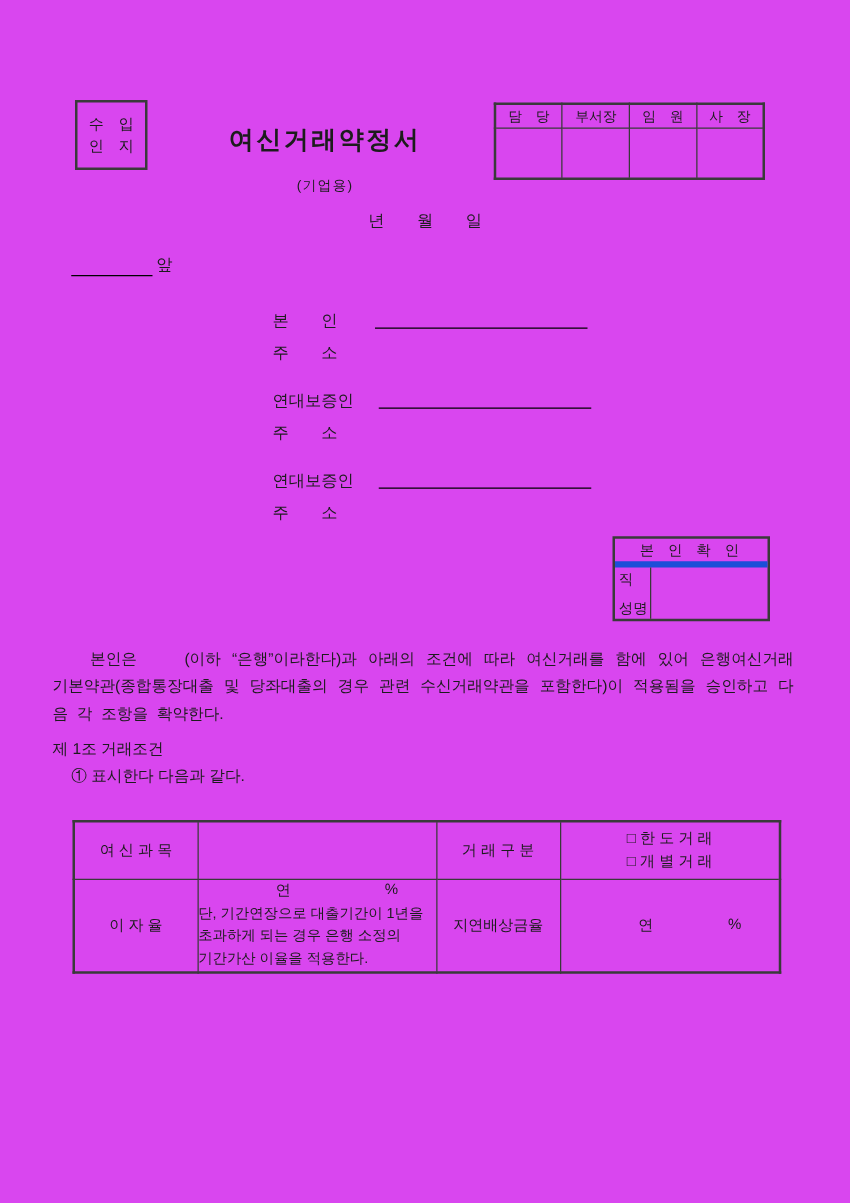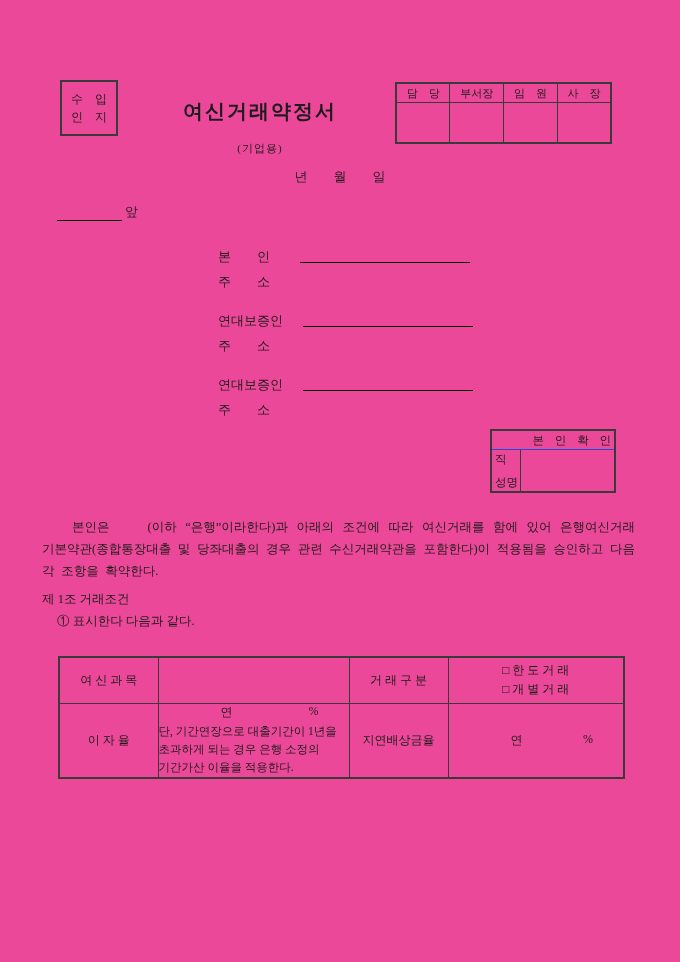--- a/index.html
+++ b/index.html
@@ -1,18 +1,18 @@
 <!DOCTYPE html>
 <html><head>
 <meta charset="utf-8">
 <style>
   html,body{margin:0;padding:0;background:#ffffff;}
   .page{
-    position:relative;width:680px;height:962px;background:#ec4899;
-    font-family:Liberation Serif, serif;
+    position:relative;width:680px;height:962px;background:#d946ef;
+    font-family:Liberation Sans, sans-serif;
     color:#1c1c1c;overflow:hidden;
   }
   
   .stamp{
     position:absolute;left:60px;top:80px;width:58px;height:56px;
     border:2px solid #3a3a3a;box-sizing:border-box;
     display:flex;flex-direction:column;justify-content:center;align-items:center;
     font-size:12px;line-height:18px;
   }
   
@@ -29,21 +29,21 @@
   .recipient{position:absolute;left:57px;top:203px;font-size:13px;display:flex;align-items:flex-end;}
   .blank-short{display:inline-block;width:65px;border-bottom:1.5px solid #000;height:15px;margin-right:3px;}
   
   .sig-block{position:absolute;left:218px;top:246px;width:280px;font-size:13px;}
   .sig-row{display:flex;align-items:flex-end;height:20px;}
   .mb4{margin-bottom:5px;} .mb18{margin-bottom:19px;}
   .sig-label{display:inline-block;min-width:62px;}
   .sig-line{width:170px;border-bottom:1.5px solid #000;height:1px;margin-left:20px;margin-bottom:3px;}
   
   .confirm{position:absolute;left:490px;top:429px;width:126px;border:2px solid #3a3a3a;box-sizing:border-box;font-size:11.5px;}
-  .confirm-title{border-bottom:1px solid #1d4ed8;text-align:right;padding:2px 0 1px;letter-spacing:3px;word-spacing:2px;}
+  .confirm-title{border-bottom:5px solid #1d4ed8;text-align:center;padding:2px 0 1px;letter-spacing:3px;word-spacing:2px;}
   .confirm-body{display:flex;height:41px;}
   .confirm-side{width:29px;border-right:1px solid #3a3a3a;display:flex;flex-direction:column;justify-content:space-between;padding:2px 1px 1px 3px;box-sizing:border-box;}
   .confirm-main{flex:1;}
   
   .agreement{position:absolute;left:42px;top:503px;width:593px;font-size:12.5px;line-height:22px;text-align:justify;word-spacing:3.5px;}
   .para-indent{display:inline-block;width:30px;}
   .fill-blank{display:inline-block;width:38px;}
   
   .article{position:absolute;left:42px;top:589px;width:596px;font-size:12.5px;line-height:20px;}
   .article .heading{margin-bottom:2px;}

